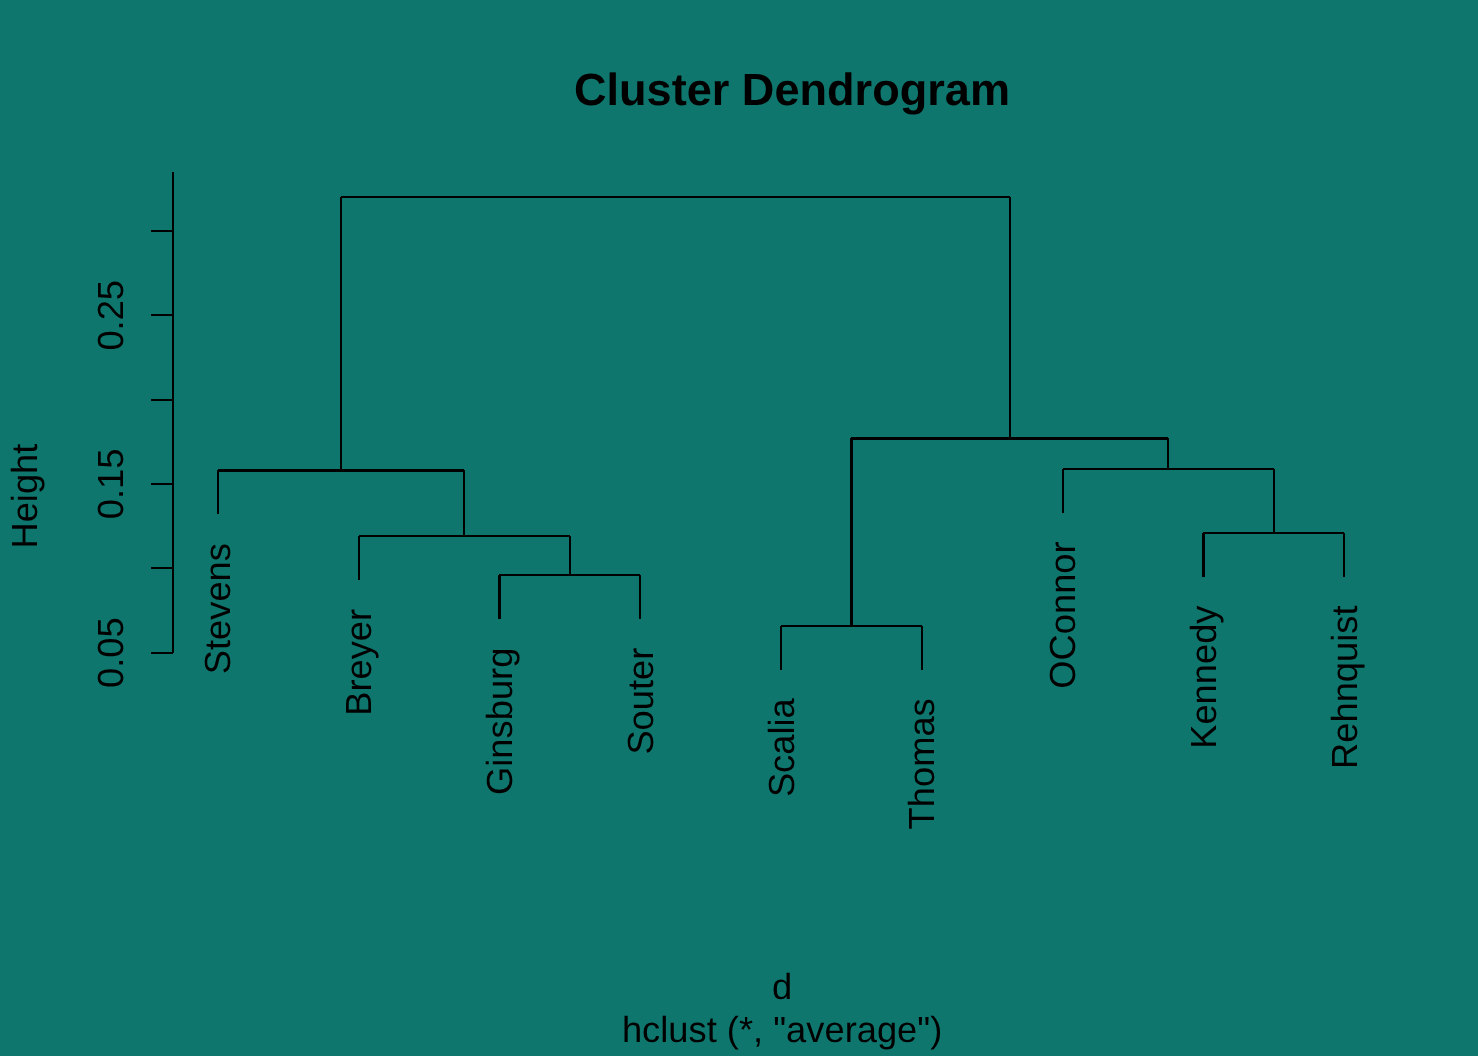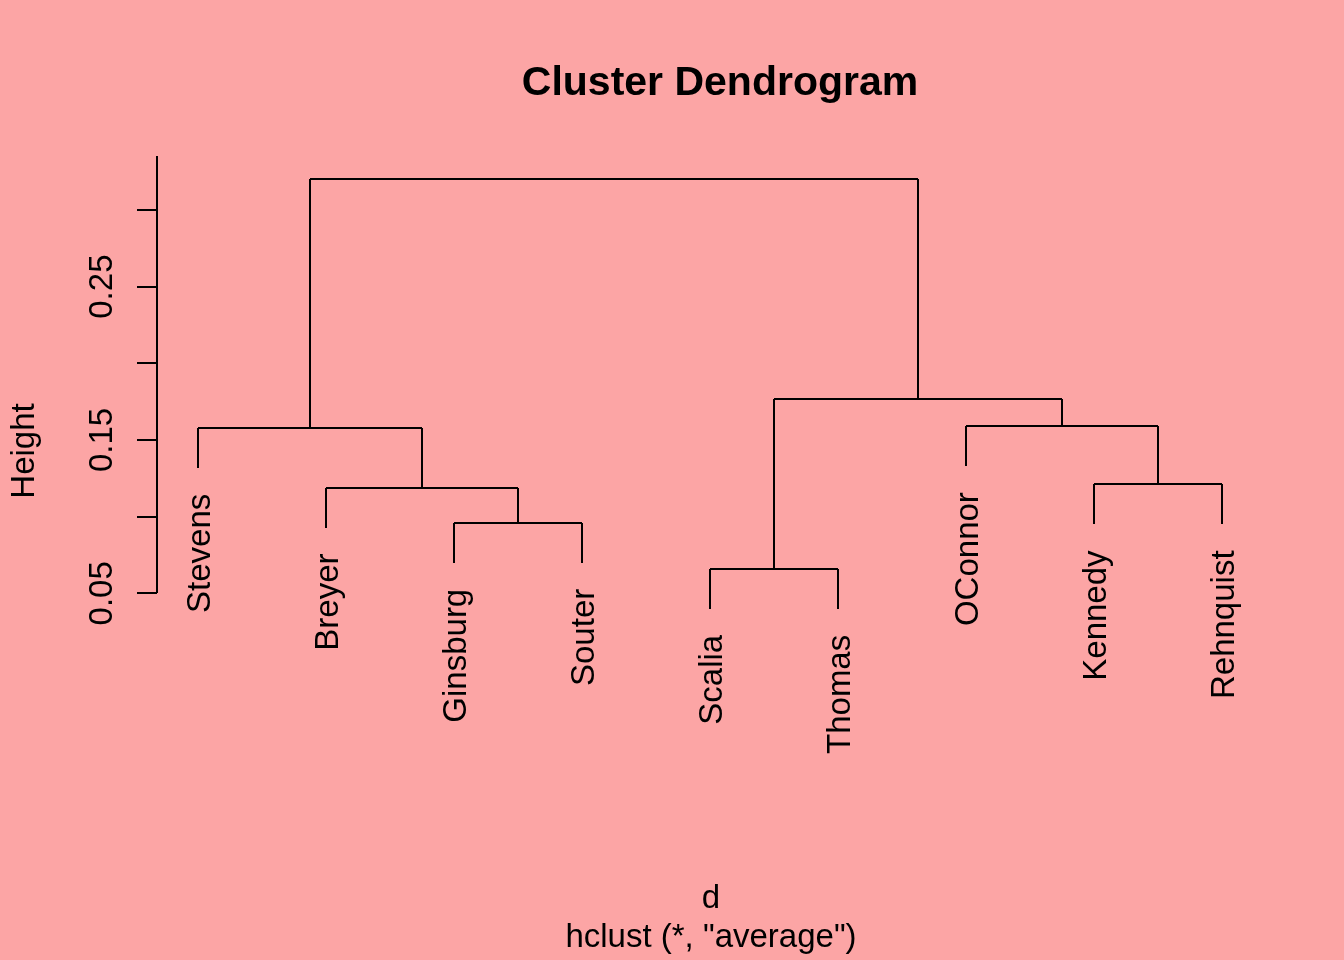--- a/index.html
+++ b/index.html
@@ -1,20 +1,20 @@
 <!DOCTYPE html>
 <html><head>
 <meta charset="utf-8">
 <style>
   html, body { margin: 0; padding: 0; background: #ffffff; }
   #figure-canvas {
     position: relative;
     width: 1344px;
     height: 960px;
-    background: #fca5a5;
+    background: #0f766e;
     overflow: hidden;
   }
   svg text {
     font-family: "Liberation Sans", "DejaVu Sans", sans-serif;
     fill: #000000;
   }
   .title-text {
     font-size: 41px;
     font-weight: bold;
   }

